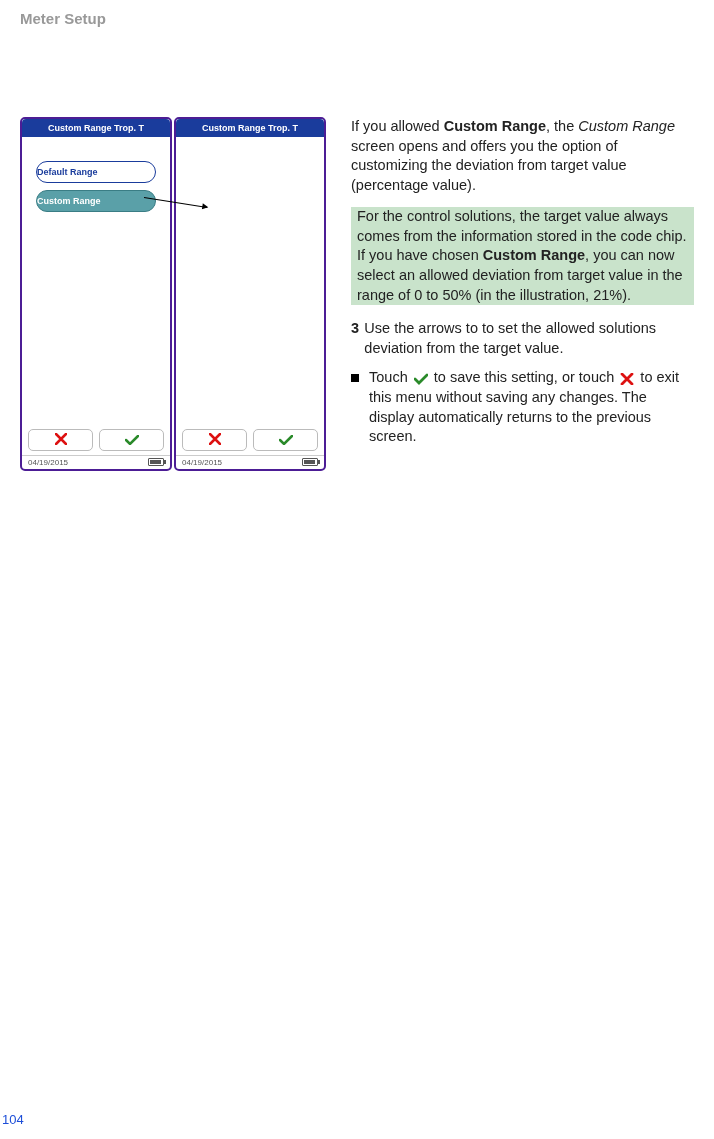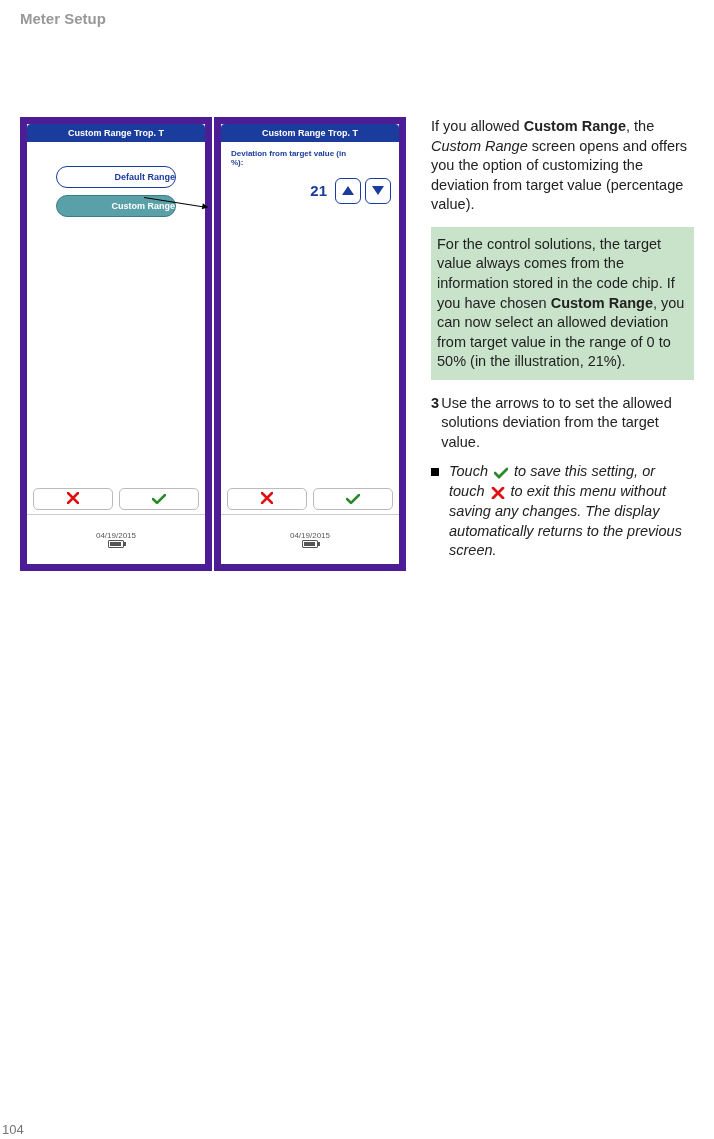--- a/index.html
+++ b/index.html
@@ -20,23 +20,23 @@
     .main-container {
       display: flex;
       margin-top: 90px;
       gap: 25px;
     }
     .screens-col {
       display: flex;
       gap: 2px;
     }
     .screen {
-      width: 192px;
-      border: 7px solid #4c1d95;
-      border-radius: 0;
+      width: 152px;
+      border: 2px solid #4c1d95;
+      border-radius: 5px;
       background: #fff;
       display: flex;
       flex-direction: column;
     }
     .screen-header {
       background: #1a3c9c;
       color: #fff;
       font-size: 9px;
       font-weight: bold;
       text-align: center;
@@ -51,21 +51,21 @@
       display: flex;
       flex-direction: column;
       align-items: center;
     }
     .pill-btn {
       width: 120px;
       padding: 5px 0;
       border-radius: 14px;
       font-size: 9px;
       font-weight: bold;
-      text-align: right;
+      text-align: left;
       margin-bottom: 7px;
       border: 1px solid #1a3c9c;
     }
     .pill-default {
       background: #fff;
       color: #1a3c9c;
     }
     .pill-custom {
       background: #5aa0a8;
       color: #fff;
@@ -127,23 +127,22 @@
       justify-content: center;
     }
     .x-red svg { width: 12px; height: 12px; }
     .check-green svg { width: 14px; height: 10px; }
     .screen-footer {
       display: flex;
       justify-content: space-between;
       align-items: center;
       font-size: 8px;
       color: #555;
-      padding: 16px 6px;
+      padding: 2px 6px;
       border-top: 1px solid #ccc;
-      flex-direction: column;
     }
     .batt {
       width: 16px; height: 8px;
       border: 1px solid #555;
       border-radius: 1px;
       position: relative;
     }
     .batt::after {
       content: '';
       position: absolute;
@@ -159,44 +158,44 @@
     }
     .text-col {
       flex: 1;
       font-size: 14.5px;
       line-height: 1.35;
       color: #222;
     }
     .para { margin-bottom: 12px; }
     .note-box {
       background: #c9e3cb;
-      padding: 8px 6px;
+      padding: 0 6px;
       margin-bottom: 14px;
     }
     .step-row { display: flex; margin-bottom: 10px; }
     .step-num { font-weight: bold; width: 20px; }
-    .bullet-row { display: flex; margin-bottom: 10px; font-style: italic; }
+    .bullet-row { display: flex; margin-bottom: 24px; }
     .bullet-sq {
       width: 8px; height: 8px;
       background: #000;
       margin: 6px 10px 0 0;
       flex-shrink: 0;
     }
     .inline-icon {
       display: inline-block;
       vertical-align: middle;
       margin: 0 2px;
     }
     .inline-icon svg { width: 14px; height: 12px; vertical-align: middle; }
     .page-num {
       position: absolute;
-      bottom: 2px;
+      bottom: 12px;
       left: 2px;
       font-size: 13px;
-      color: #737373;
+      color: #1d4ed8;
     }
     .connector-line {
       position: absolute;
       top: 197px;
       left: 144px;
       width: 64px;
       height: 1px;
       background: #000;
       transform: rotate(9deg);
       transform-origin: left center;
@@ -241,32 +240,20 @@
       <div class="screen-footer">
         <span>04/19/2015</span>
         <span class="batt">
             <span class="batt-fill" style="width:11px"></span>
           </span>
       </div>
     </div>
 
     <div class="screen">
       <div class="screen-header">Custom Range Trop. T</div>
-      <div class="screen-body">
-        <div class="dev-label">Deviation from target value (in %):</div>
-        <div class="percent-row">
-          <span class="percent-val">21</span>
-          <div class="arrow-btn">
-              <div class="arrow-up"></div>
-            </div>
-          <div class="arrow-btn">
-              <div class="arrow-down"></div>
-            </div>
-        </div>
-      </div>
       <div class="action-row">
         <div class="action-btn">
           <span class="x-red"><svg viewBox="0 0 12 12">
                 <path d="M1 1 L11 11 M1 11 L11 1" stroke="#d11" stroke-width="2.5" stroke-linecap="round"></path>
               </svg></span>
         </div>
         <div class="action-btn">
           <span class="check-green"><svg viewBox="0 0 14 10">
                 <path d="M1 5 L5 9 L13 1" stroke="#2a8a2a" stroke-width="2.5" fill="none" stroke-linecap="round"></path>
               </svg></span>

